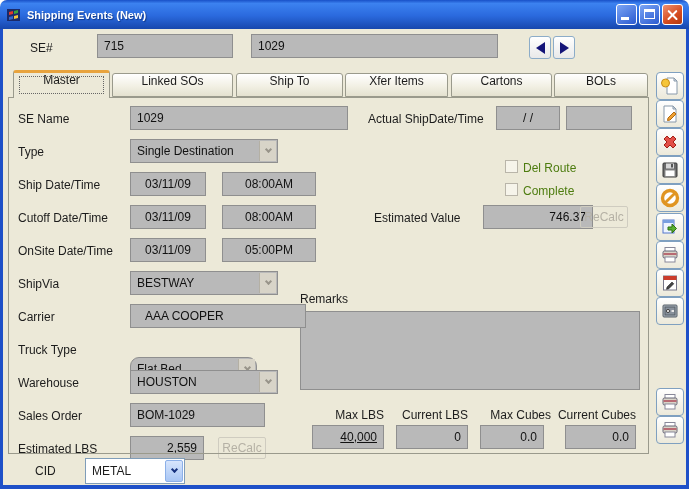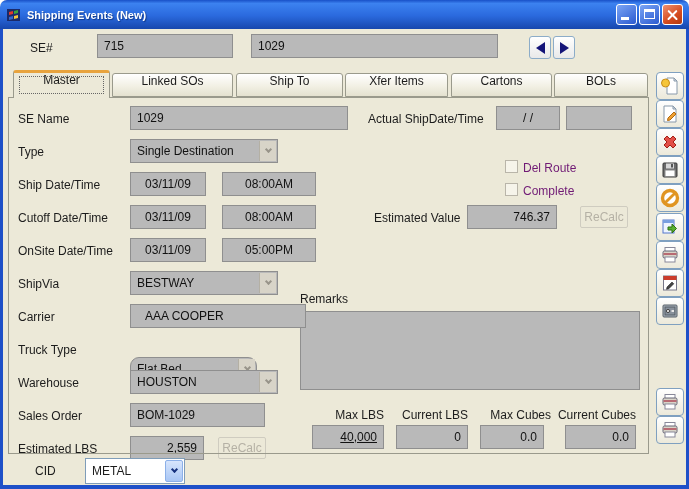--- a/index.html
+++ b/index.html
@@ -20,21 +20,21 @@
   .wbtn.close{background:linear-gradient(145deg,#ef9070,#d44a1e 60%,#b23a10);}
   .glyph-min{position:absolute;left:4px;bottom:4px;width:8px;height:3px;background:#fff;}
   .glyph-max{position:absolute;left:4px;top:4px;width:11px;height:10px;border:1px solid #fff;border-top:3px solid #fff;}
   .glyph-x1,.glyph-x2{position:absolute;left:3px;top:9px;width:13px;height:2.4px;background:#fff;border-radius:1px;}
   .glyph-x1{transform:rotate(45deg);} .glyph-x2{transform:rotate(-45deg);}
   .b-left{position:absolute;left:0;top:29px;width:3px;height:460px;background:#1e50c8;}
   .b-right{position:absolute;left:686px;top:29px;width:3px;height:460px;background:#1e50c8;}
   .b-bottom{position:absolute;left:0;top:485px;width:689px;height:4px;background:#1e50c8;}
   
   .lbl{position:absolute;white-space:nowrap;color:#1c1c1c;}
-  .lbl.dis{color:#701a75;}
+  .lbl.dis{color:#4d7c0f;}
   .f{position:absolute;height:24px;background:#b9b9b9;border:1px solid #8f8f8f;
      padding:0 6px;display:flex;align-items:center;color:#111;}
   .f.center{justify-content:center;} .f.right{justify-content:flex-end;}
   .dd{padding-right:22px;}
   .dbtn{position:absolute;right:1px;top:1px;bottom:1px;width:17px;background:#d8d4c8;
      border-left:1px solid #b4b0a4;display:flex;align-items:center;justify-content:center;}
   .chevg{width:5px;height:5px;border-right:2px solid #98948a;border-bottom:2px solid #98948a;transform:rotate(45deg);margin-top:-3px;}
   .chevb{width:5px;height:5px;border-right:2px solid #17327e;border-bottom:2px solid #17327e;transform:rotate(45deg);margin-top:-3px;}
   .cb{position:absolute;width:13px;height:13px;background:#f6f4ea;border:1px solid #b9b5a9;}
   .recalc{position:absolute;width:48px;height:22px;border:1px solid #cfccc0;border-radius:2px;
@@ -154,21 +154,21 @@
   <div class="lbl dis" style="left:523px;top:161px;">Del Route</div>
   <div class="cb" style="left:505px;top:183px;"></div>
   <div class="lbl dis" style="left:523px;top:184px;">Complete</div>
 
   <div class="f center" style="left:130px;top:172px;width:76px;">03/11/09</div>
   <div class="f center" style="left:222px;top:172px;width:94px;">08:00AM</div>
 
   <div class="f center" style="left:130px;top:205px;width:76px;">03/11/09</div>
   <div class="f center" style="left:222px;top:205px;width:94px;">08:00AM</div>
   <div class="lbl" style="left:374px;top:211px;">Estimated Value</div>
-  <div class="f right" style="left:467px;top:205px;width:90px;">746.37</div>
+  <div class="f right" style="left:483px;top:205px;width:110px;">746.37</div>
   <div class="recalc" style="left:580px;top:206px;">ReCalc</div>
 
   <div class="f center" style="left:130px;top:238px;width:76px;">03/11/09</div>
   <div class="f center" style="left:222px;top:238px;width:94px;">05:00PM</div>
 
   <div class="f dd" style="left:130px;top:271px;width:148px;">
     <span>BESTWAY</span>
     <span class="dbtn">
         <span class="chevg"></span>
       </span>

